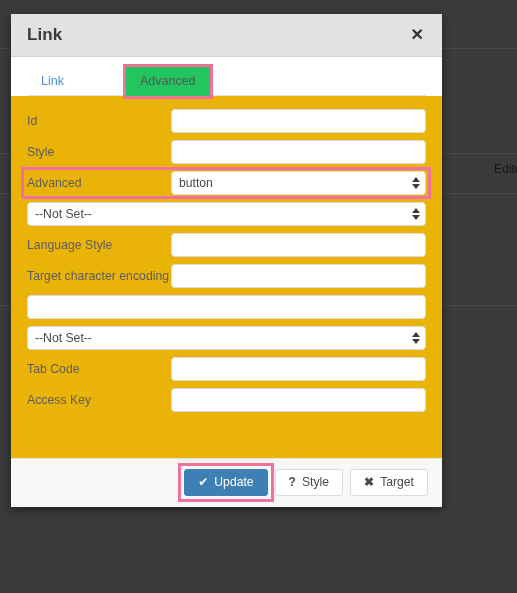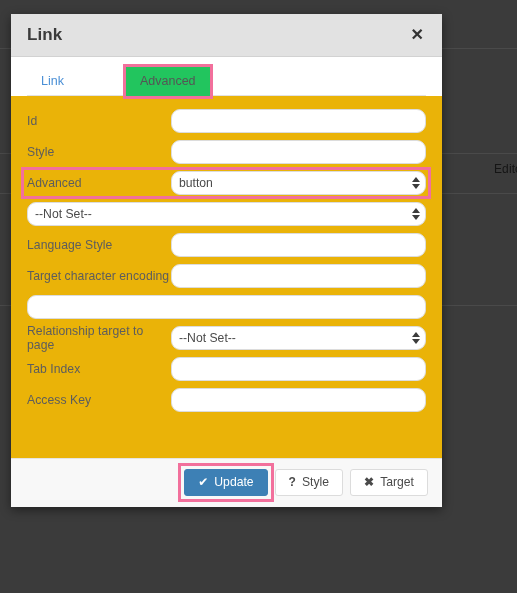--- a/index.html
+++ b/index.html
@@ -152,21 +152,21 @@
     border: 3px solid #f2709c;
     pointer-events: none;
     z-index: 3;
   }
 
   input.ctl, .sel {
     width: 100%;
     height: 24px;
     box-sizing: border-box;
     border: 1px solid #dcdcdc;
-    border-radius: 9px;
+    border-radius: 4px;
     background: #fff;
     font-family: "Liberation Sans", sans-serif;
     font-size: 12.2px;
     color: #4a4a4a;
     padding: 0 7px;
     outline: none;
   }
   .sel {
     display: flex;
     align-items: center;
@@ -310,33 +310,32 @@
         <div class="control"><input type="text" class="ctl" value="" style=""></div>
       </div>
       <div class="form-row">
         <div class="label">Target character encoding</div>
         <div class="control"><input type="text" class="ctl" value="" style=""></div>
       </div>
       <div class="form-row">
         <div class="control"><input type="text" class="ctl" value="" style=""></div>
       </div>
       <div class="form-row">
-        <div class="label">Relationship target to page</div>
         <div class="control">
           <div class="sel">
             <span class="selval">--Not Set--</span>
             <span class="stepper">
               <i class="up"></i>
               <i class="dn"></i>
             </span>
           </div>
         </div>
       </div>
       <div class="form-row">
-        <div class="label">Tab Index</div>
+        <div class="label">Tab Code</div>
         <div class="control"><input type="text" class="ctl" value="" style=""></div>
       </div>
       <div class="form-row">
         <div class="label">Access Key</div>
         <div class="control"><input type="text" class="ctl" value="" style=""></div>
       </div>
     </div>
 
   <div id="modal-footer">
     <span class="btn-wrap hl">

